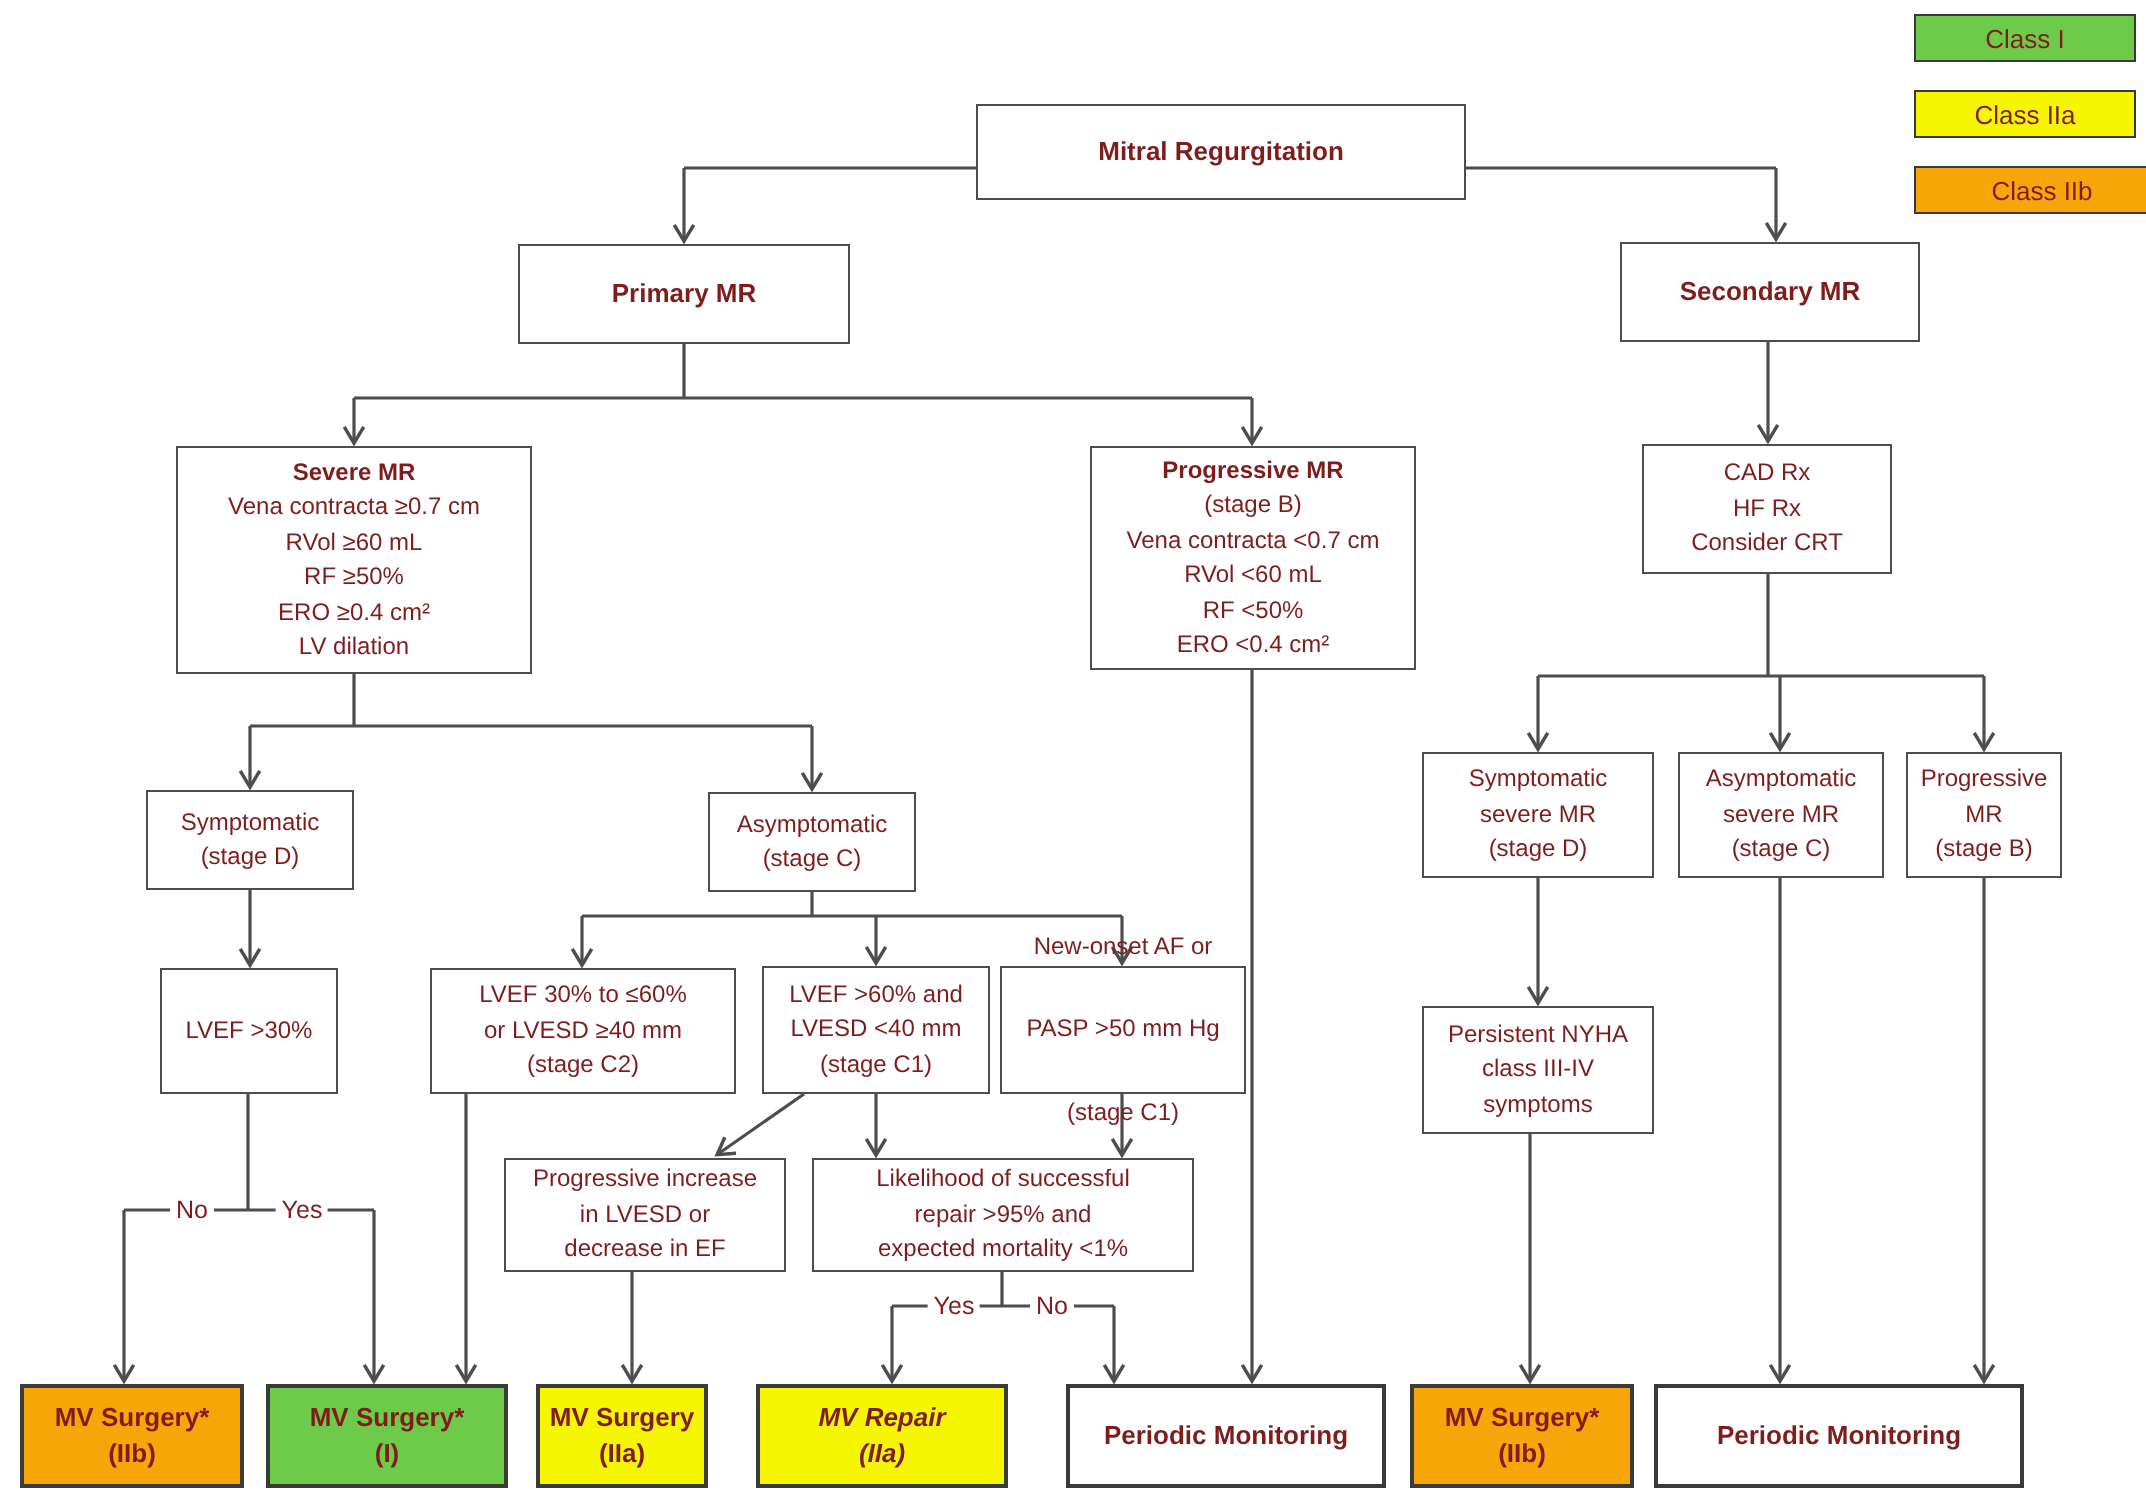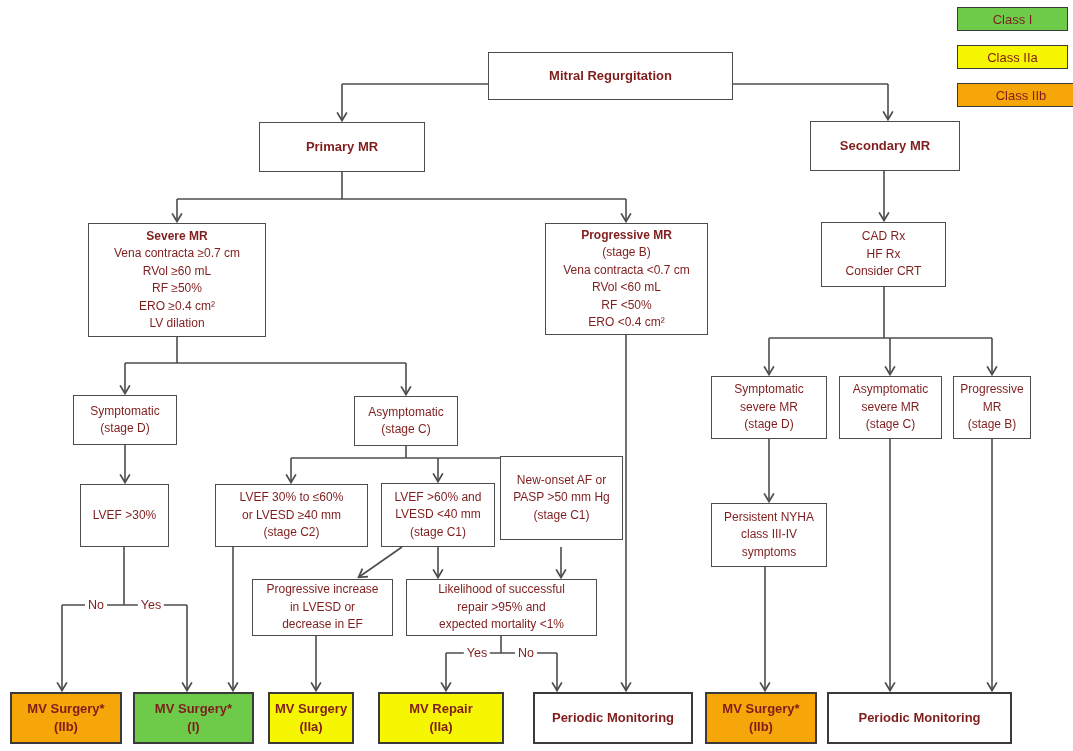--- a/index.html
+++ b/index.html
@@ -125,21 +125,21 @@
     <div class="ln">or LVESD ≥40 mm</div>
     <div class="ln">(stage C2)</div>
   </div>
 
   <div class="node" style="left:381px;top:483px;width:114px;height:64px;">
     <div class="ln">LVEF &gt;60% and</div>
     <div class="ln">LVESD &lt;40 mm</div>
     <div class="ln">(stage C1)</div>
   </div>
 
-  <div class="node" style="left:500px;top:456px;width:123px;height:84px;">
+  <div class="node" style="left:500px;top:483px;width:123px;height:64px;gap:24px;">
     <div class="ln">New-onset AF or</div>
     <div class="ln">PASP &gt;50 mm Hg</div>
     <div class="ln">(stage C1)</div>
   </div>
 
   <div class="node" style="left:252px;top:579px;width:141px;height:57px;">
     <div class="ln">Progressive increase</div>
     <div class="ln">in LVESD or</div>
     <div class="ln">decrease in EF</div>
   </div>
@@ -182,21 +182,21 @@
   <div class="node outcome" style="left: 133px; top: 692px; width: 121px; height: 52px; background-color: rgb(110, 203, 73);">
     <div class="ln">MV Surgery*</div>
     <div class="ln">(I)</div>
   </div>
 
   <div class="node outcome" style="left: 268px; top: 692px; width: 86px; height: 52px; background-color: rgb(246, 246, 0);">
     <div class="ln">MV Surgery</div>
     <div class="ln">(IIa)</div>
   </div>
 
-  <div class="node outcome" style="left: 378px; top: 692px; width: 126px; height: 52px; background-color: rgb(246, 246, 0);">
+  <div class="node outcome" style="left: 378px; top: 692px; width: 126px; height: 52px; background-color: rgb(246, 246, 0); font-style: italic;">
     <div class="ln">MV Repair</div>
     <div class="ln">(IIa)</div>
   </div>
 
   <div class="node outcome" style="left:533px;top:692px;width:160px;height:52px;">
     <div class="ln">Periodic Monitoring</div>
   </div>
 
   <div class="node outcome" style="left: 705px; top: 692px; width: 112px; height: 52px; background-color: rgb(246, 166, 8);">
     <div class="ln">MV Surgery*</div>

